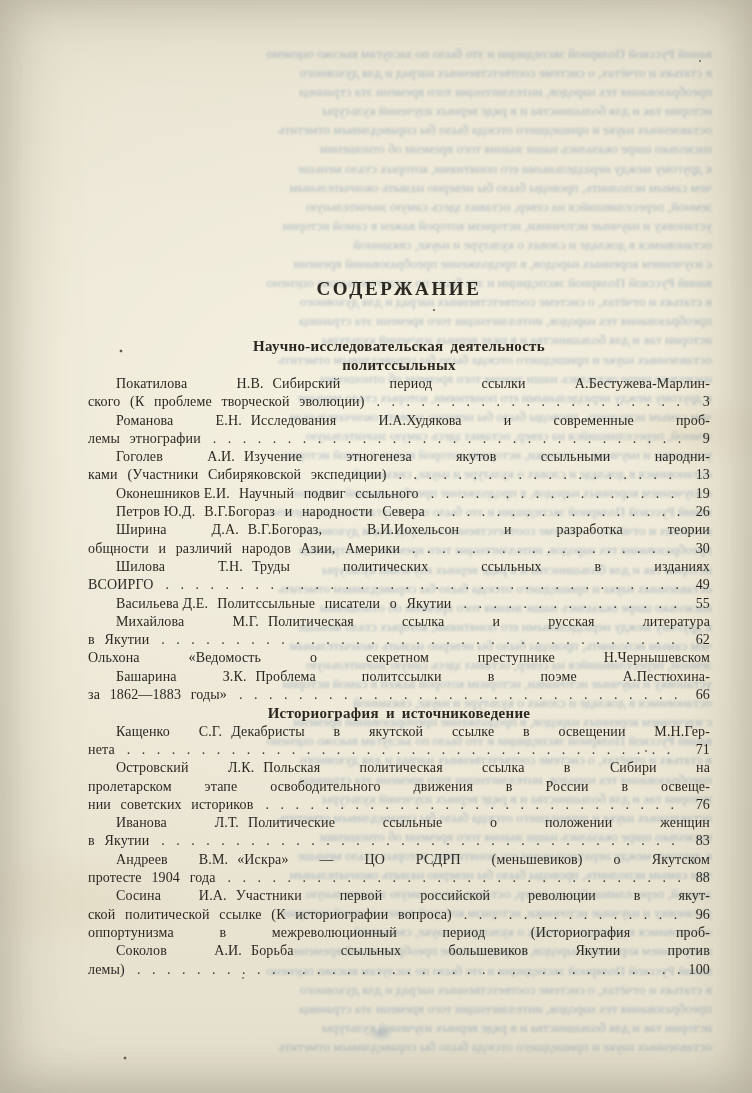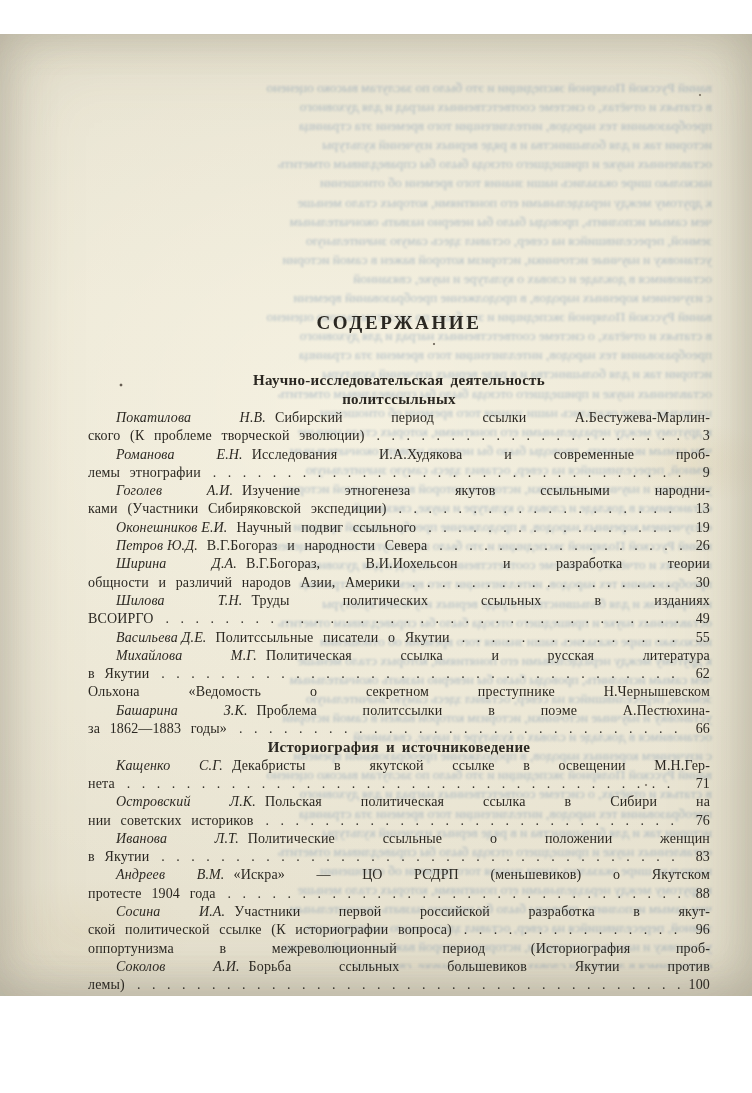--- a/index.html
+++ b/index.html
@@ -1,26 +1,25 @@
 <!DOCTYPE html>
 <html><head>
 <meta charset="utf-8">
 <style>
   html,body { margin:0; padding:0; }
   body {
     width:752px; height:1093px; overflow:hidden;
     font-family:"Liberation Serif","DejaVu Serif",serif;
   }
   .page {
-    position:relative; width:752px; height:962px; overflow:hidden;
+    position:relative; width:752px; height:1093px; overflow:hidden;
     background:
       radial-gradient(ellipse 880px 720px at 45% 38%, rgba(255,252,238,.5), rgba(255,252,238,0) 72%),
       linear-gradient(180deg,#e5e0ce 0%, #eae5d3 28%, #e9e4d2 70%, #e6e1cf 100%);
     color:#2b2822;
-    margin-top:34px;
   }
   
   .page::before {
     content:""; position:absolute; inset:0; pointer-events:none;
     background-image:
       radial-gradient(circle at 121px 351px, rgba(55,45,35,.75) 0 .9px, transparent 1.8px),
       radial-gradient(circle at 434px 310px, rgba(55,45,35,.6) 0 .8px, transparent 1.6px),
       radial-gradient(circle at 125px 1058px, rgba(55,45,35,.7) 0 .9px, transparent 1.8px),
       radial-gradient(circle at 646px 751px, rgba(55,45,35,.5) 0 .8px, transparent 1.6px),
       radial-gradient(circle at 700px 61px, rgba(55,45,35,.5) 0 .8px, transparent 1.6px),
@@ -65,21 +64,21 @@
     line-height:19px; letter-spacing:.3px; word-spacing:3px;
   }
   .section-heading.first { margin-top:37px; }
   .section-heading.second { line-height:18.3px; }
   .page-col-label { text-align:right; font-size:14px; line-height:18.3px; margin-top:3px; }
 
   .toc-line { font-size:14px; line-height:18.3px; letter-spacing:.15px; }
   .toc-line.just { text-align:justify; text-align-last:justify; }
   .toc-line.final { display:flex; align-items:baseline; }
   .toc-line.indent { padding-left:28px; }
-  .author { font-style:italic; margin-right:9px; white-space:nowrap; }
+  .author { margin-right:9px; white-space:nowrap; }
   .final-text { flex:0 0 auto; white-space:nowrap; word-spacing:6px;font-family:Liberation Serif, serif; }
   .leader {
     flex:1 1 auto; min-width:0; overflow:hidden; white-space:nowrap;
     letter-spacing:11.5px; margin:0 2px 0 12px; opacity:.92;
   }
   .pagenum { flex:0 0 auto; min-width:26px; text-align:right; }
 </style>
 </head>
 <body>
 
@@ -212,38 +211,39 @@
         <div class="section-heading second">
           <div class="heading-line">Историография и источниковедение</div>
         </div>
         <div class="toc-line just indent"><span class="author">Кащенко С.Г.</span><span class="line-text">Декабристы в якутской ссылке в освещении М.Н.Гер-</span></div>
         <div class="toc-line final">
           <span class="final-text">нета</span>
           <span class="leader">............................................................</span>
           <span class="pagenum">71</span>
         </div>
         <div class="toc-line just indent"><span class="author">Островский Л.К.</span><span class="line-text">Польская политическая ссылка в Сибири на</span></div>
+        <div class="toc-line just"><span class="line-text">пролетарском этапе освободительного движения в России в освеще-</span></div>
         <div class="toc-line final">
           <span class="final-text">нии советских историков</span>
           <span class="leader">............................................................</span>
           <span class="pagenum">76</span>
         </div>
         <div class="toc-line just indent"><span class="author">Иванова Л.Т.</span><span class="line-text">Политические ссыльные о положении женщин</span></div>
         <div class="toc-line final">
           <span class="final-text">в Якутии</span>
           <span class="leader">............................................................</span>
           <span class="pagenum">83</span>
         </div>
         <div class="toc-line just indent"><span class="author">Андреев В.М.</span><span class="line-text">«Искра» — ЦО РСДРП (меньшевиков) о Якутском</span></div>
         <div class="toc-line final">
           <span class="final-text">протесте 1904 года</span>
           <span class="leader">............................................................</span>
           <span class="pagenum">88</span>
         </div>
-        <div class="toc-line just indent"><span class="author">Сосина И.А.</span><span class="line-text">Участники первой российской разработка в якут-</span></div>
+        <div class="toc-line just indent"><span class="author">Сосина И.А.</span><span class="line-text">Участники первой российской революции в якут-</span></div>
         <div class="toc-line final">
           <span class="final-text">ской политической ссылке (К историографии вопроса)</span>
           <span class="leader">............................................................</span>
           <span class="pagenum">96</span>
         </div>
         <div class="toc-line just"><span class="line-text">оппортунизма в межреволюционный период (Историография проб-</span></div>
         <div class="toc-line just indent"><span class="author">Соколов А.И.</span><span class="line-text">Борьба ссыльных большевиков Якутии против</span></div>
         <div class="toc-line final">
           <span class="final-text">лемы)</span>
           <span class="leader">............................................................</span>

